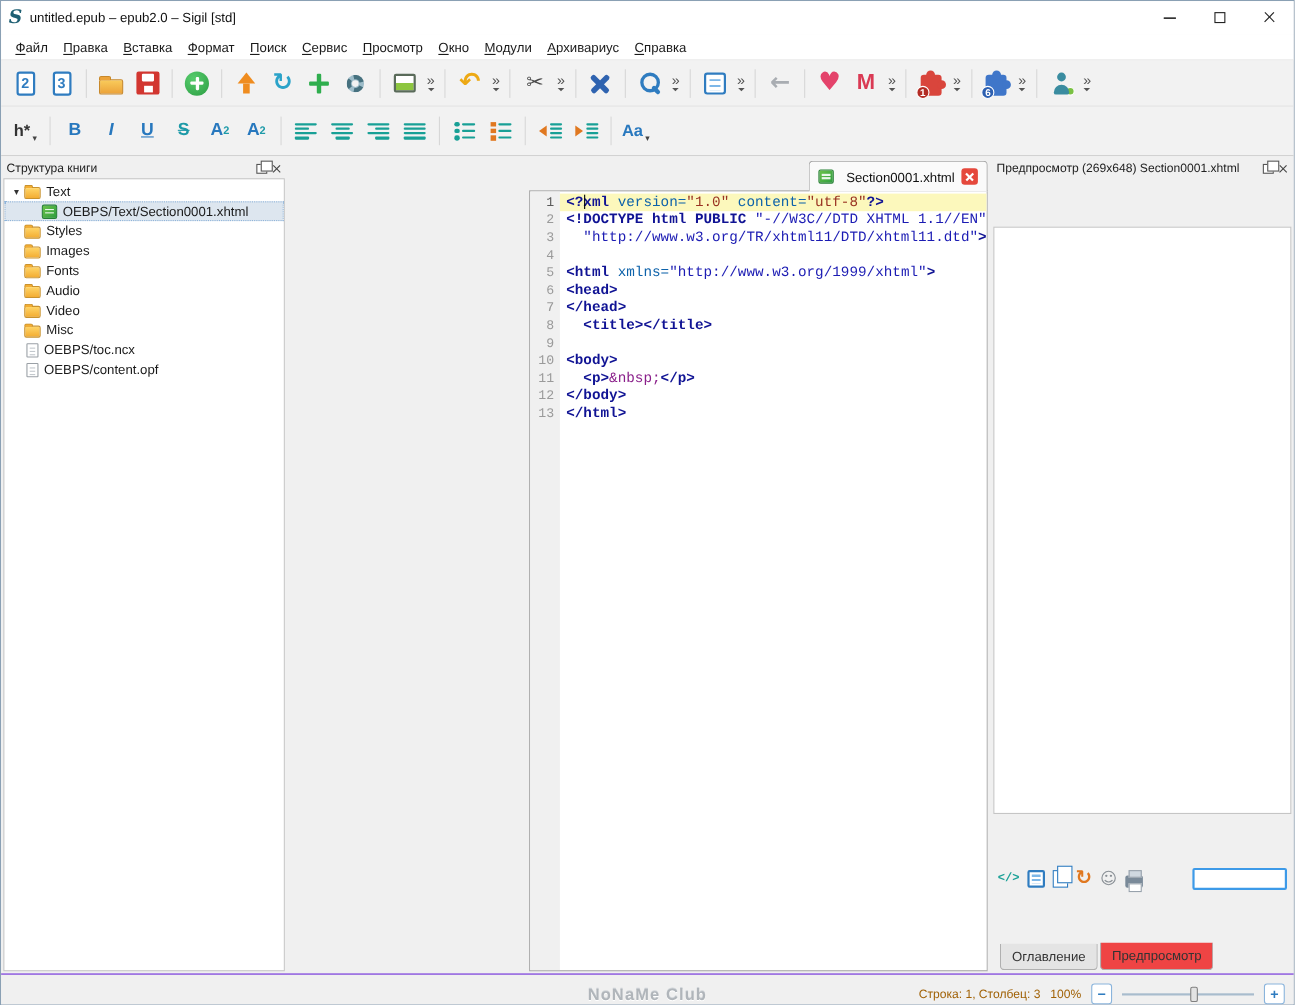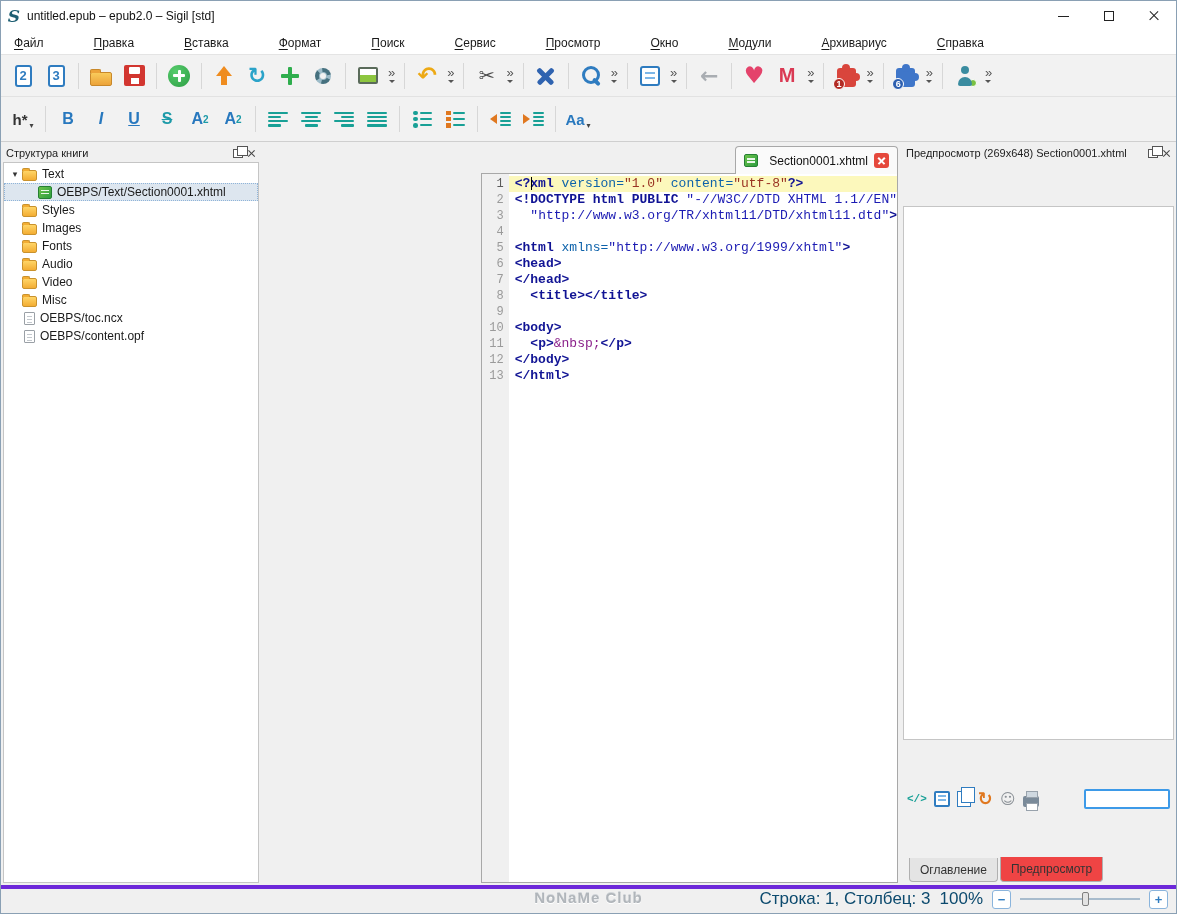--- a/index.html
+++ b/index.html
@@ -14,21 +14,21 @@
   .title-text { font-size:12px; color:#111; }
   .cap-spacer { flex:1; }
   .cap-btn { width:45px; height:30px; display:flex; align-items:center; justify-content:center; }
   .min-glyph { width:11px; height:1px; background:#222; border-bottom:1px solid #222; }
   .max-glyph { width:10px; height:10px; border:1px solid #222; }
   .close-glyph { position:relative; width:12px; height:12px; }
   .close-glyph::before,.close-glyph::after { content:""; position:absolute; top:5px; left:0; width:12px; height:1.4px; background:#222; }
   .close-glyph::before { transform:rotate(45deg); } .close-glyph::after { transform:rotate(-45deg); }
 
   
-  .menubar { height:24px; background:#ffffff; display:flex; align-items:center; padding-left:6px; border-bottom:1px solid #e4e4e4; flex:none;gap:36px; }
+  .menubar { height:24px; background:#ffffff; display:flex; align-items:center; padding-left:6px; border-bottom:1px solid #e4e4e4; flex:none; }
   .menu-item { padding:3px 7px; cursor:default; }
   .menu-item u { text-underline-offset:2px; }
 
   
   .tb { display:flex; align-items:center; background:#f2f2f2; padding:0 8px; gap:5px; flex:none; }
   .tb1 { height:42px; border-bottom:1px solid #e2e2e2; }
   .tb2 { height:45px; border-bottom:1px solid #cfcfcf; }
   .tbtn { min-width:28px; height:30px; display:flex; align-items:center; justify-content:center; position:relative; border-radius:3px; }
   .sep { width:1px; height:26px; background:#d7d7d7; margin:0 3px; flex:none; }
   .ovf { color:#555; font-size:13px; padding:0 1px; line-height:10px; text-align:center; }
@@ -168,24 +168,24 @@
   .icon-smiley { color:#8a9096; font-size:15px; }
   .icon-printer { width:16px; height:11px; background:#7a8a99; border-radius:2px; position:relative; margin-top:5px; }
   .icon-printer::before { content:""; position:absolute; top:-5px; left:3px; width:10px; height:5px; background:#cfd8e0; border:1px solid #98a2ac; }
   .icon-printer::after { content:""; position:absolute; bottom:-4px; left:3px; width:10px; height:6px; background:#fff; border:1px solid #98a2ac; }
   .preview-input { margin-left:auto; width:86px; height:20px; border:2px solid #3d9ae8; border-radius:2px; background:#fff; font-size:12px; padding:0 3px; outline:none; }
   .preview-tabs { height:25px; flex:none; display:flex; align-items:flex-start; padding-left:6px; gap:2px; }
   .ptab { height:24px; display:flex; align-items:center; padding:0 10px; font-size:12px; background:#e4e4e4; border:1px solid #b0b0b0; border-top:none; border-radius:0 0 4px 4px; color:#333; }
   .ptab.active { background:#ef4444; margin-top:-1px; height:25px; z-index:2; }
 
   
-  .statusbar { height:28px; flex:none; background:#f0f0f0; border-top:4px solid #6d28d9; display:flex; align-items:flex-start; position:relative; padding:0 8px; }
+  .statusbar { height:28px; flex:none; background:#f0f0f0; border-top:1px solid #6d28d9; display:flex; align-items:flex-end; position:relative; padding:0 8px; }
   .watermark { position:absolute; left:0; right:0; text-align:center; color:#b0b5ba; font-weight:bold; font-size:15px; letter-spacing:1px; text-shadow:0 1px 0 #ffffff, 0 -1px 0 #d2d6da; }
   .status-right { margin-left:auto; display:flex; align-items:center; gap:9px; z-index:2; }
-  .status-text { font-size:17px; color:#0c4a6e; }
+  .status-text { font-size:11px; color:#a16207; }
   .zoom-btn { width:19px; height:19px; border:1px solid #8ab4dc; background:#fff; color:#2f7cc0; font-weight:bold; display:flex; align-items:center; justify-content:center; border-radius:3px; font-size:13px; }
   .zoom-slider { width:120px; height:16px; position:relative; }
   .zoom-slider::before { content:""; position:absolute; left:0; right:0; top:7px; height:2px; background:#a8bccd; }
   .zoom-handle { position:absolute; left:52%; top:1px; width:7px; height:14px; background:#e3e3e3; border:1px solid #808080; border-radius:2px; }
 </style>
 </head>
 <body>
 
 <div class="window">
 

